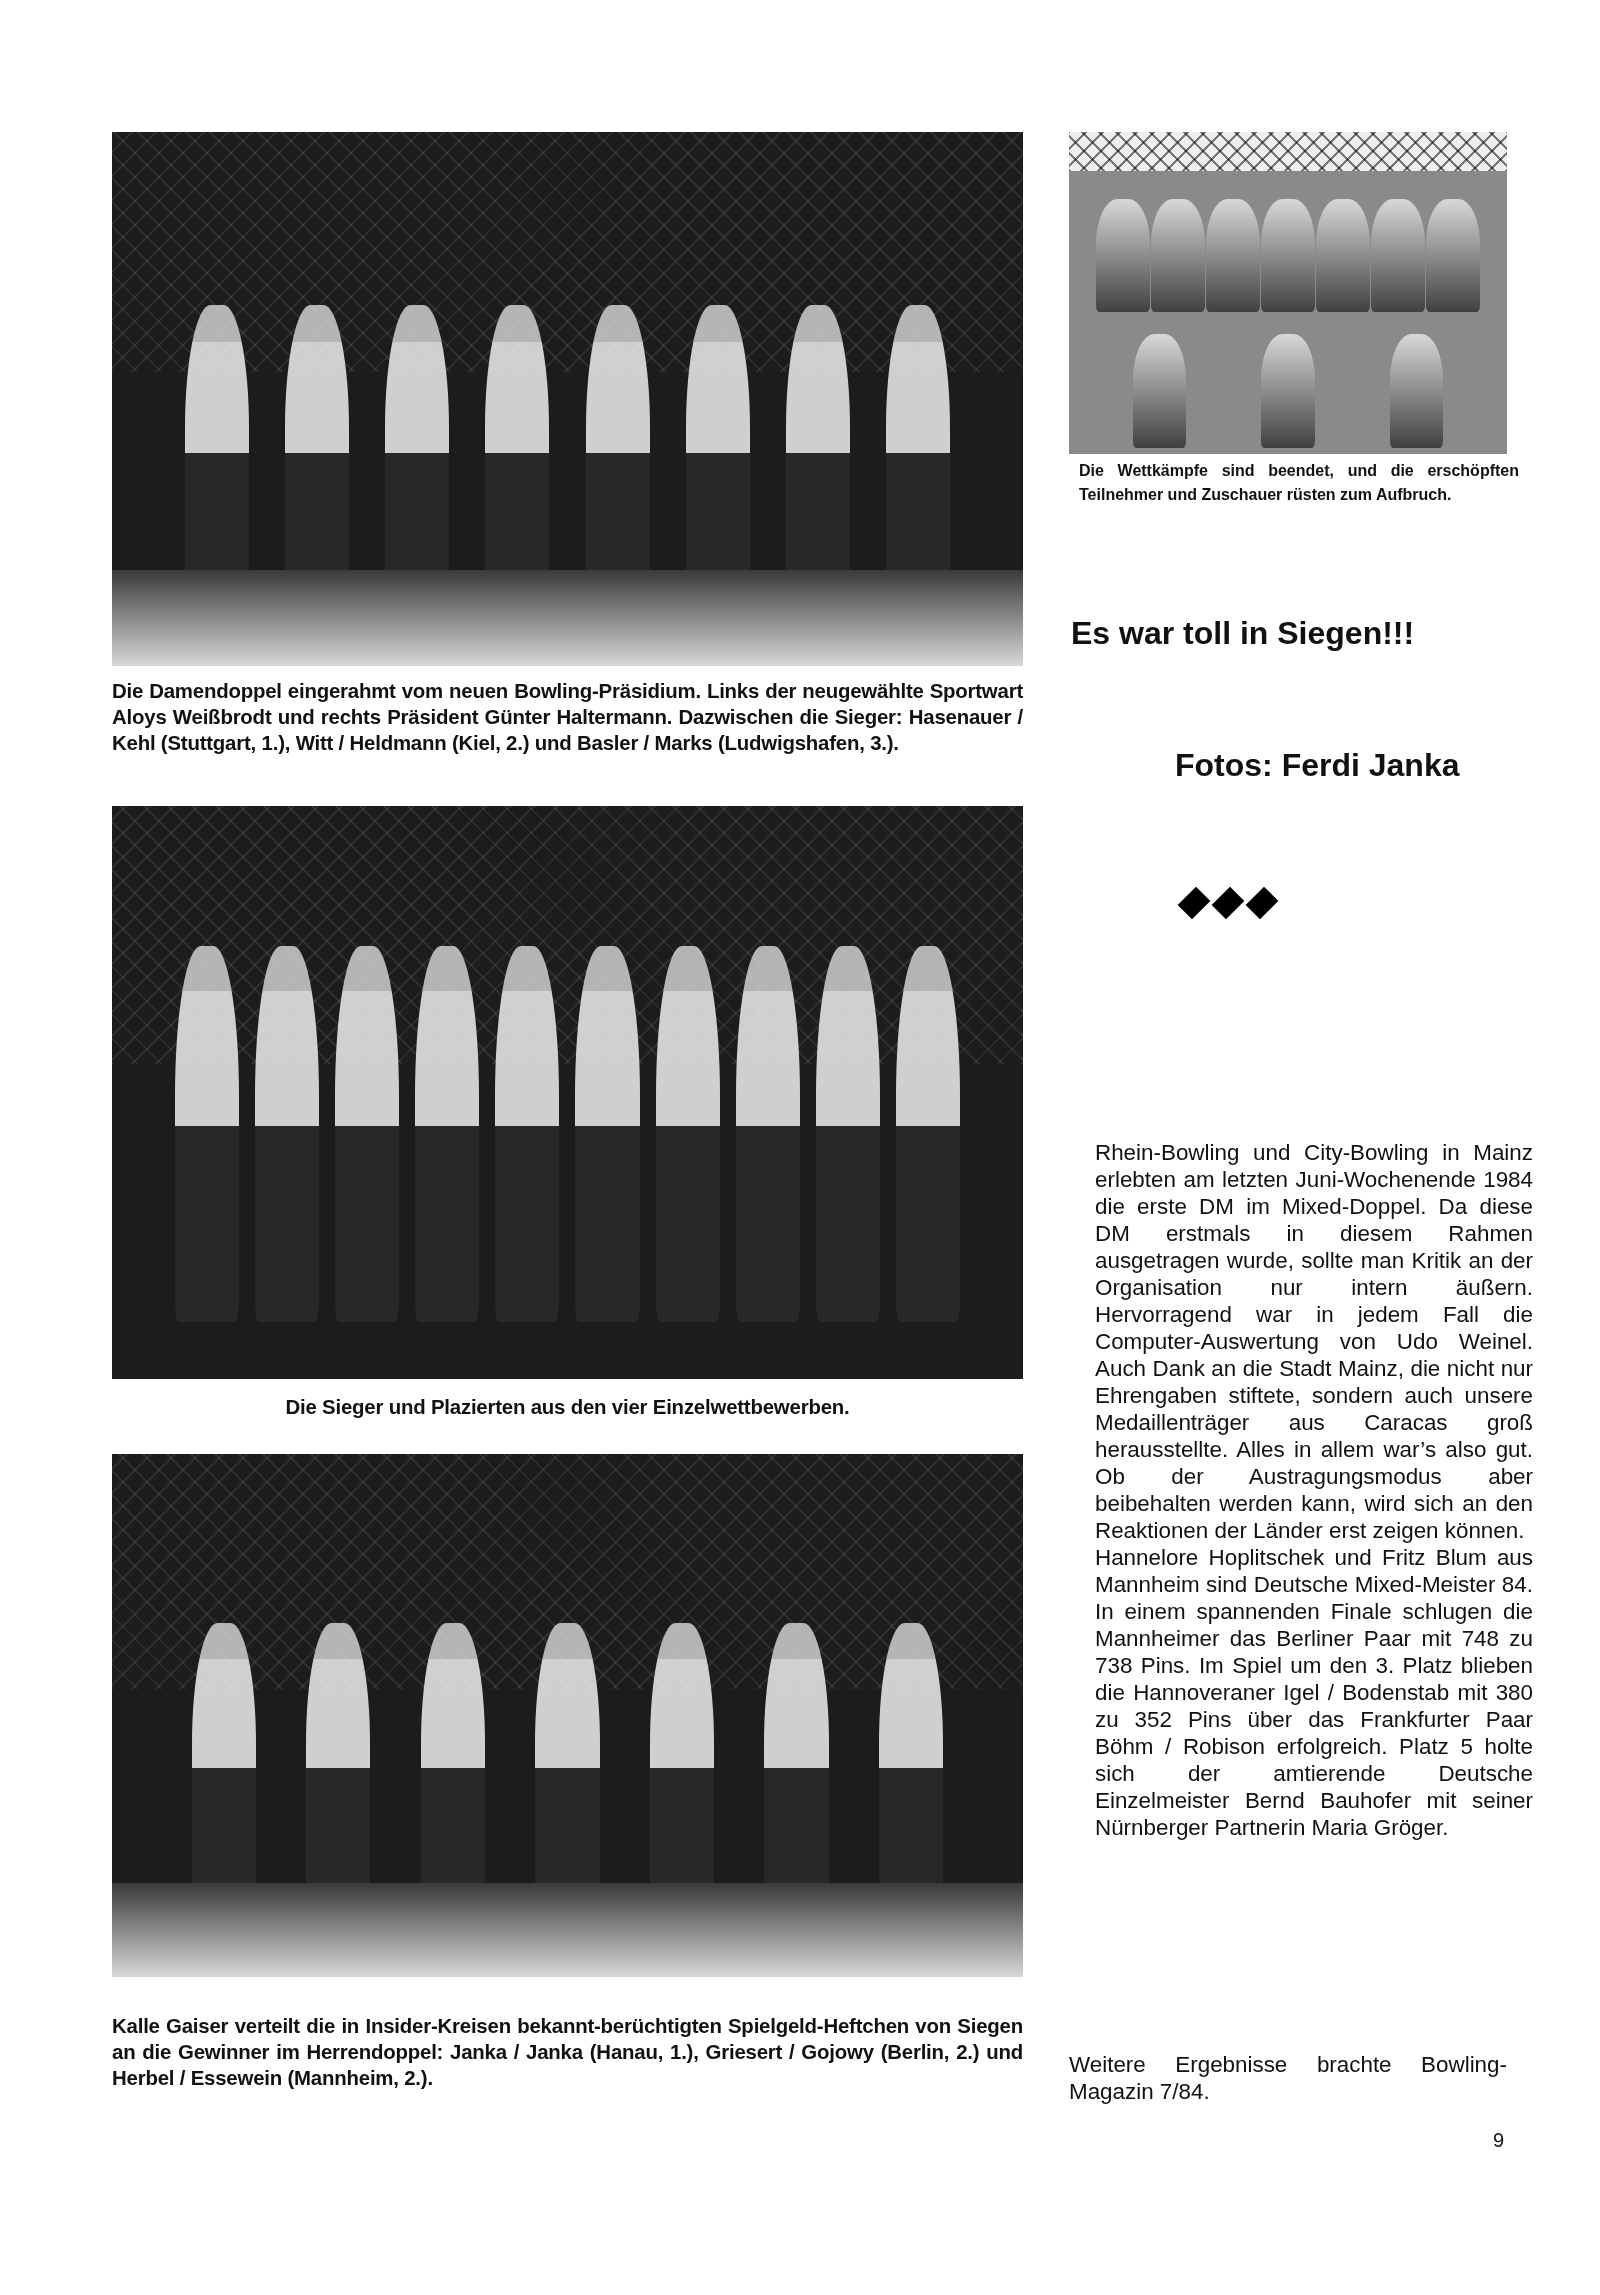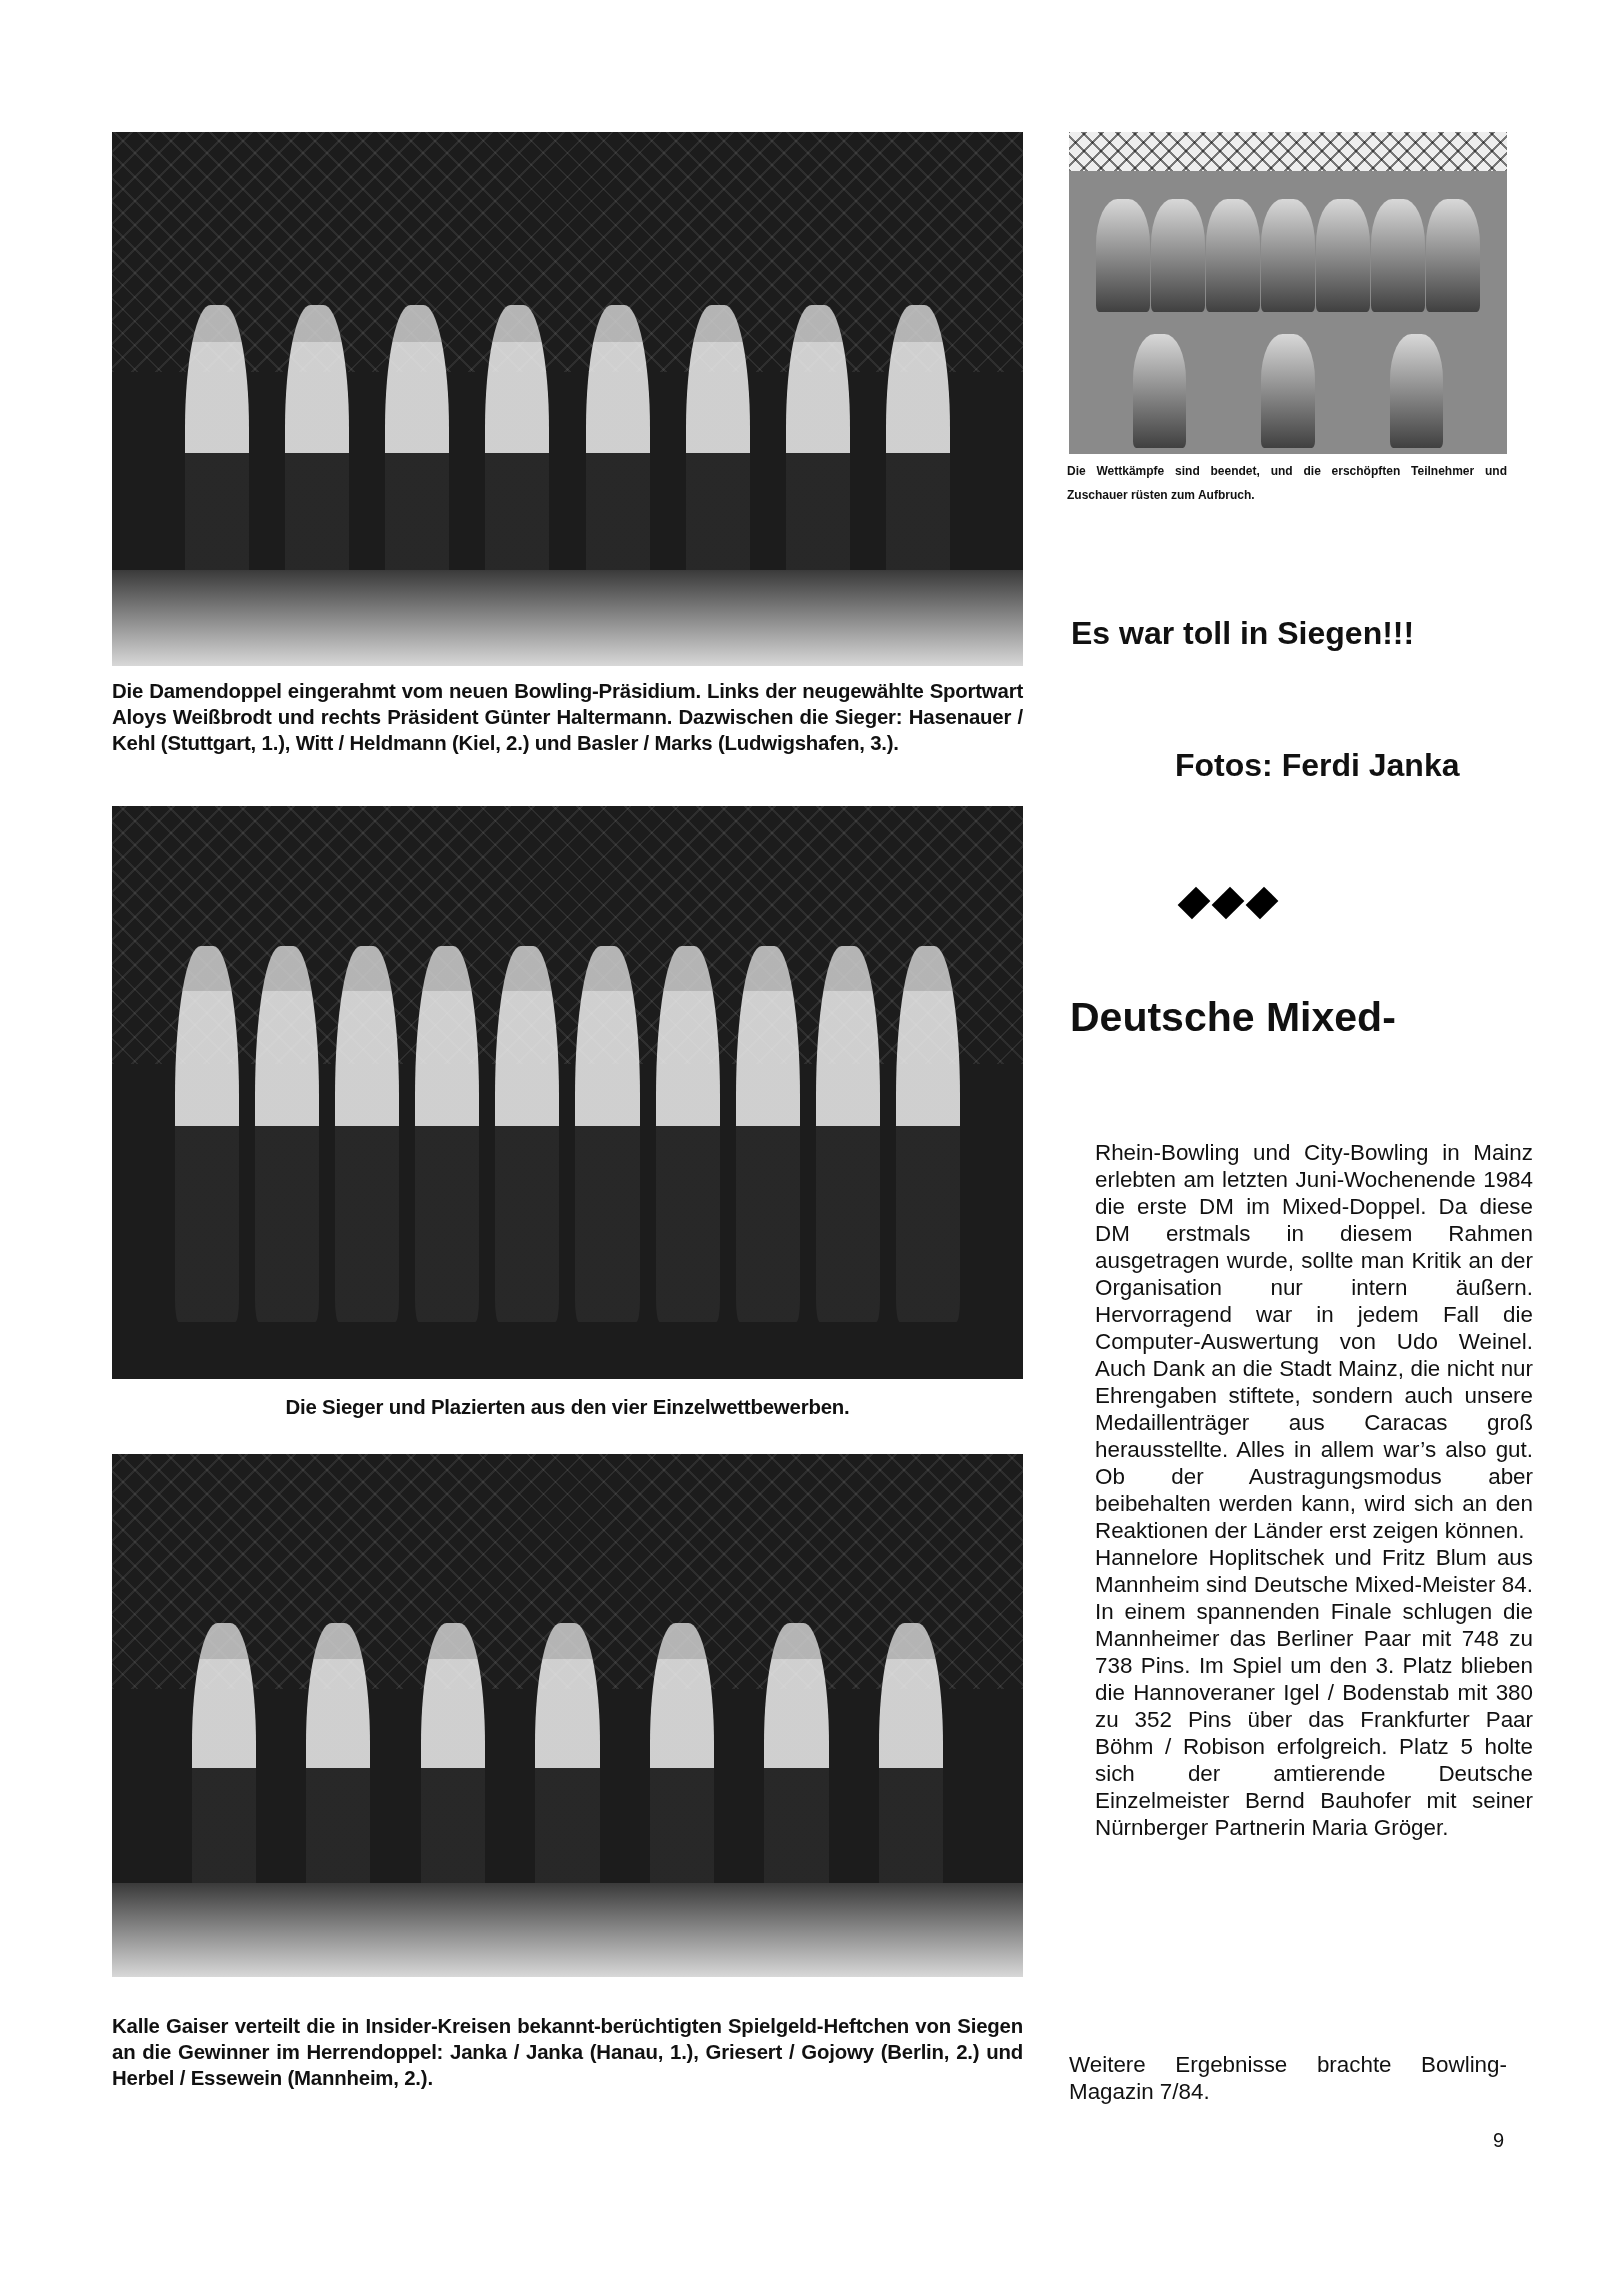--- a/index.html
+++ b/index.html
@@ -20,21 +20,21 @@
     background:linear-gradient(#cfcfcf 0 12%, #efefef 12% 48%, #2a2a2a 48% 100%); opacity:.85; }
   .photo.crowd { background:#8a8a8a; }
   .photo.crowd .lattice { height:12%; background:
       repeating-linear-gradient(45deg, rgba(0,0,0,0.5) 0 2px, transparent 2px 12px),
       repeating-linear-gradient(-45deg, rgba(0,0,0,0.5) 0 2px, transparent 2px 12px), #eee; }
   .photo.crowd .figures { top:14%; bottom:2%; flex-wrap:wrap; }
   .photo.crowd .fig { width:14%; height:42%; background:linear-gradient(#e6e6e6,#333); }
 
   .caption { position:absolute; font-weight:bold; font-size:20.4px; line-height:26px;
     text-align:justify; font-stretch:condensed; letter-spacing:-0.2px; }
-  .caption-small { position:absolute; font-weight:bold; font-size:12px; line-height:24px; }
+  .caption-small { position:absolute; font-weight:bold; font-size:16px; line-height:24px;margin-left:12px; }
 
   .heading { position:absolute; font-weight:bold; }
   .diamonds { position:absolute; display:flex; gap:8px; }
   .diamond { width:26px; height:26px; background:#000; transform:rotate(45deg) scaleX(0.78); display:block; }
 
   .body-text { position:absolute; font-size:22.4px; line-height:27px; text-align:justify;
                text-align-last:left; }
   .body-text p { margin:0; }
   .page-num { position:absolute; font-size:20px; }
 </style>
@@ -77,21 +77,20 @@
 <div class="heading" style="left:1071px; top:615px; font-size:32px;">Es war toll in Siegen!!!</div>
 <div class="heading" style="left:1175px; top:747px; font-size:32px;">Fotos: Ferdi Janka</div>
 
 <div class="diamonds" style="left:1181px; top:890px;">
   <span class="diamond"></span>
   <span class="diamond"></span>
   <span class="diamond"></span>
 </div>
 
 <div class="heading" style="left:1070px; top:990px; font-size:41px; line-height:54px; white-space:nowrap;">
-  <div>Deutsche Mixed-</div>
 </div>
 
 <div class="body-text" style="left:1095px; top:1139px; width:438px;">
   <p>Rhein-Bowling und City-Bowling in Mainz erlebten am letzten Juni-Wochenende 1984 die erste DM im Mixed-Doppel. Da diese DM erstmals in diesem Rahmen ausgetragen wurde, sollte man Kritik an der Organisation nur intern äußern. Hervorragend war in jedem Fall die Computer-Auswertung von Udo Weinel. Auch Dank an die Stadt Mainz, die nicht nur Ehrengaben stiftete, sondern auch unsere Medaillenträger aus Caracas groß herausstellte. Alles in allem war’s also gut. Ob der Austragungsmodus aber beibehalten werden kann, wird sich an den Reaktionen der Länder erst zeigen können.</p>
   <p>Hannelore Hoplitschek und Fritz Blum aus Mannheim sind Deutsche Mixed-Meister 84. In einem spannenden Finale schlugen die Mannheimer das Berliner Paar mit 748 zu 738 Pins. Im Spiel um den 3. Platz blieben die Hannoveraner Igel / Bodenstab mit 380 zu 352 Pins über das Frankfurter Paar Böhm / Robison erfolgreich. Platz 5 holte sich der amtierende Deutsche Einzelmeister Bernd Bauhofer mit seiner Nürnberger Partnerin Maria Gröger.</p>
 </div>
 <div class="body-text" style="left:1069px; top:2051px; width:438px;">Weitere Ergebnisse brachte Bowling-Magazin 7/84.</div>
 
 <div class="photo" style="left:112px; top:806px; width:911px; height:573px;">
   <div class="lattice"></div>

